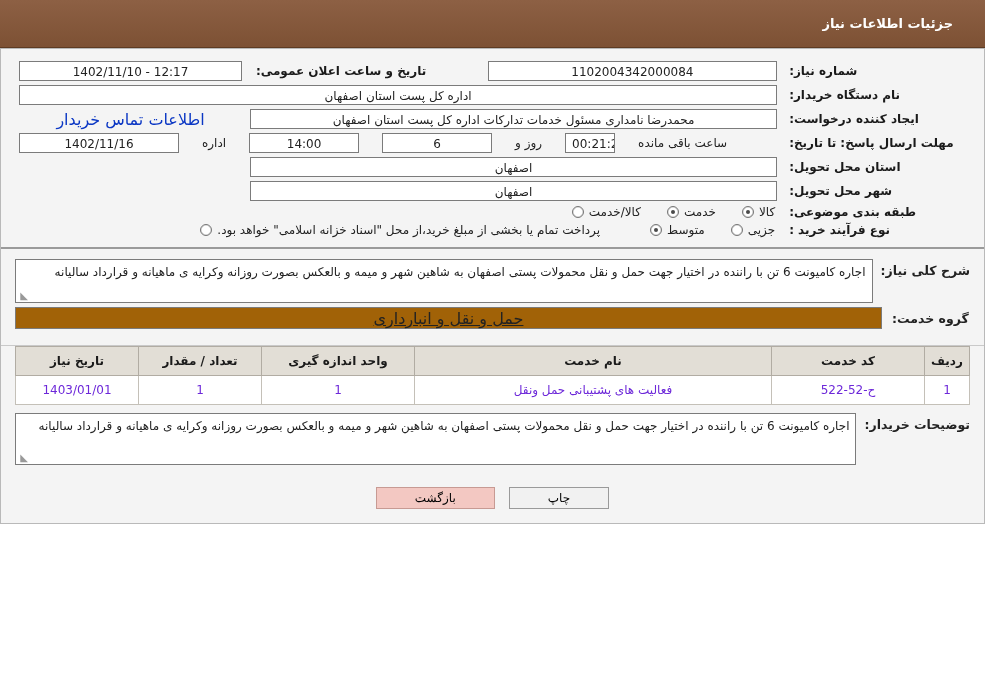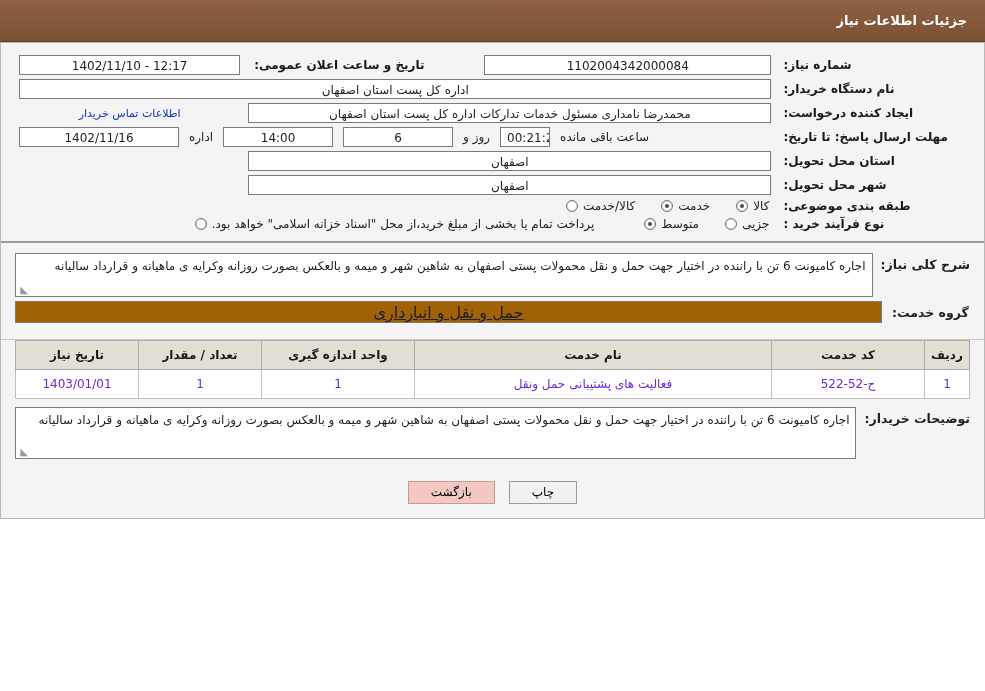--- a/index.html
+++ b/index.html
@@ -54,28 +54,28 @@
     position: absolute;
     left: 50%; top: 26px;
     transform: translateX(-50%) rotate(-45deg);
     width: 30px; height: 16px;
     border-left: 7px solid #fff;
     border-bottom: 7px solid #fff;
   }
 
   
   .title-bar {
-    height: 42px;
+    height: 48px;
     background: #8a5d3b;
     background: linear-gradient(#8d6044, #7d5134);
     color: #ffffff;
     display: flex;
     align-items: center;
     justify-content: flex-start;
-    padding: 0 18px;
+    padding: 0 32px;
     box-sizing: border-box;
     border-bottom: 1px solid #5e3b22;
   }
   .title-bar .title {
     font-size: 13px;
     font-weight: bold;
   }
 
   .outer {
     border: 1px solid #b9b9b9;
@@ -116,31 +116,31 @@
     font-size: 12px;
     text-align: center;
     box-sizing: border-box;
     overflow: hidden;
     white-space: nowrap;
   }
   .field.ltr { direction: ltr; }
   .inline-row {
     display: flex;
     align-items: center;
-    gap: 10px;
+    gap: 23px;
     justify-content: flex-start;
     flex-direction: row-reverse;
   }
   .inline-row .sub-lbl {
     font-size: 12px;
     white-space: nowrap;
   }
   .link {
     color: #0b37c4;
-    font-size: 11px;
+    font-size: 16px;
     text-decoration: none;
     white-space: nowrap;
     cursor: pointer;
   }
 
   .radio-row {
     display: flex;
     align-items: center;
     gap: 26px;
     flex-direction: row;
@@ -277,23 +277,23 @@
 
   .footer {
     background: #f4f4f4;
     padding: 12px 0 14px 0;
     display: flex;
     justify-content: center;
     gap: 14px;
     flex-direction: row;
   }
   .btn {
-    font-family: Liberation Serif, serif;
-    font-size: 12px;
-    padding: 3px 22px;
+    font-family: Liberation Sans, sans-serif;
+    font-size: 12px;
+    padding: 3px 38px;
     border: 1px solid #9a9a9a;
     background: #ececec;
     cursor: pointer;
   }
   .btn.print { background: #f1f1f1; }
   .btn.back {
     background: #f3c8c2;
     border: 1px solid #c79a93;
   }
 </style>

